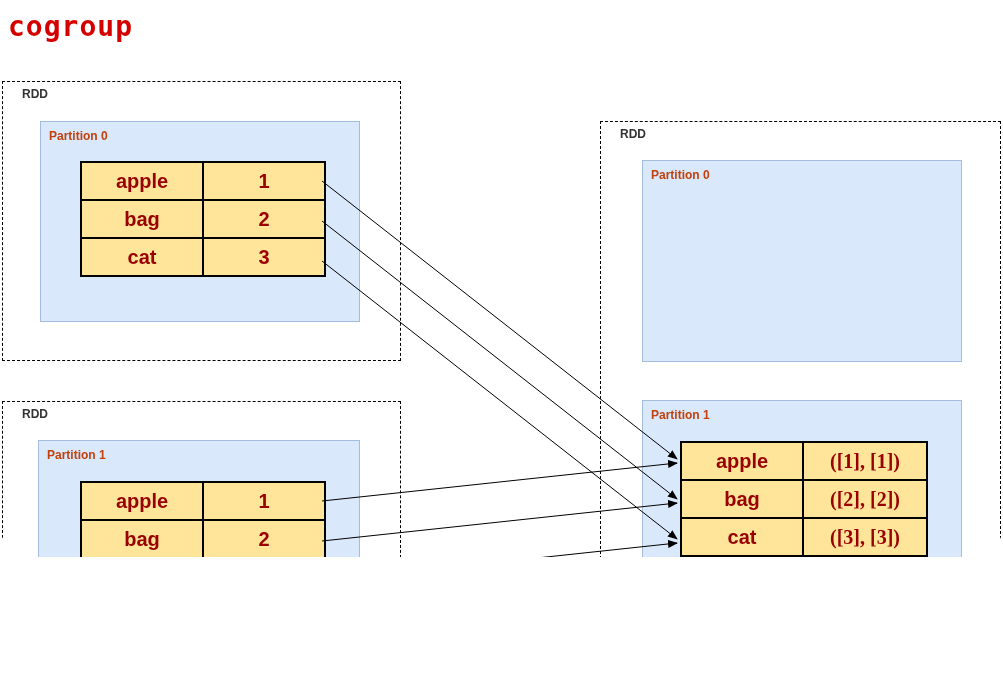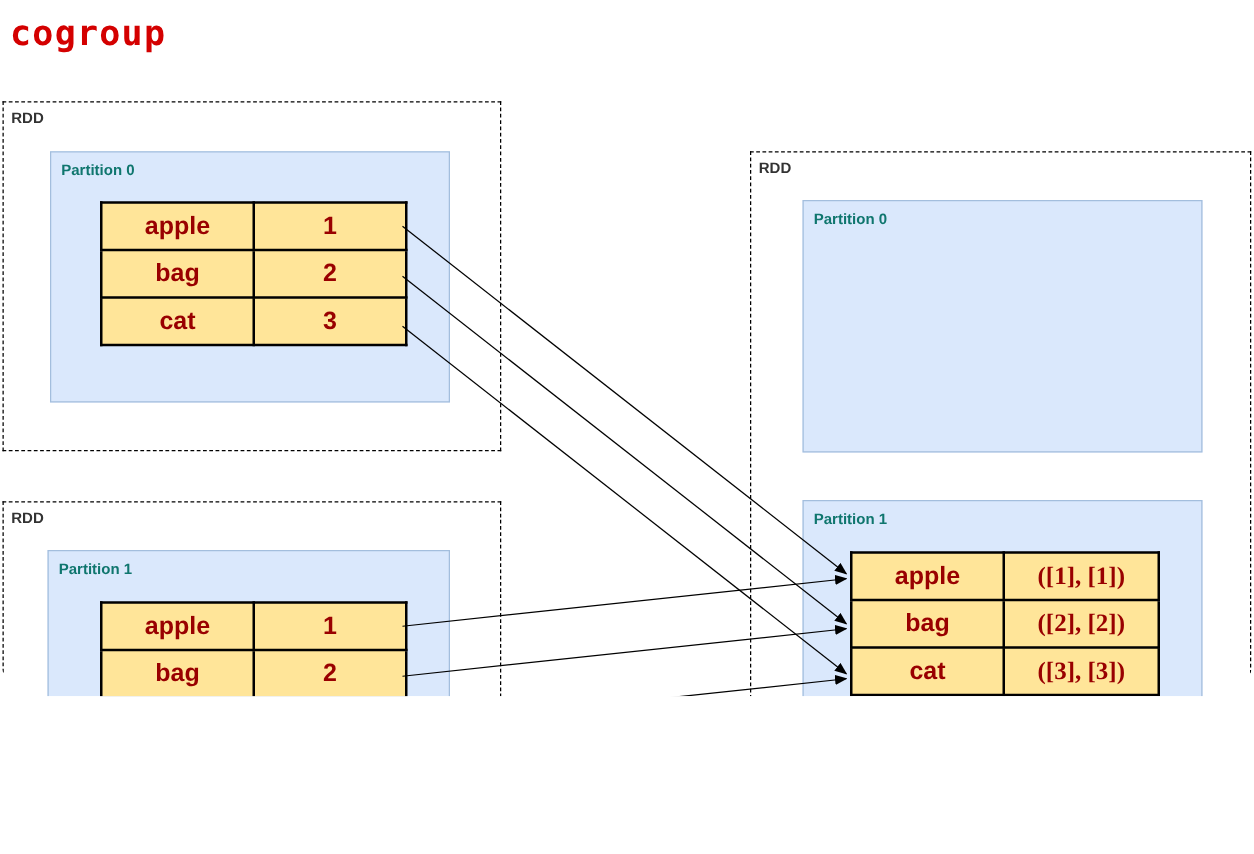--- a/index.html
+++ b/index.html
@@ -24,38 +24,38 @@
   }
   .rdd{
     position:absolute;
     border:1px dashed #000;
     background:#fff;
     box-sizing:border-box;
   }
   .rdd-label{
     position:absolute;
     top:5px;
-    left:6px;
+    left:19px;
     font-size:12px;
     font-weight:bold;
     color:#333;
   }
   .partition{
     position:absolute;
     background:#dae8fc;
     border:1px solid #a3bedd;
     box-sizing:border-box;
   }
   .partition-label{
     position:absolute;
     top:7px;
     left:8px;
     font-size:12px;
     font-weight:bold;
-    color:#0f766e;
+    color:#c2410c;
   }
   table.kv{
     position:absolute;
     border-collapse:collapse;
   }
   table.kv td{
     border:2px solid #000;
     background:#ffe599;
     color:#990000;
     font-weight:bold;

